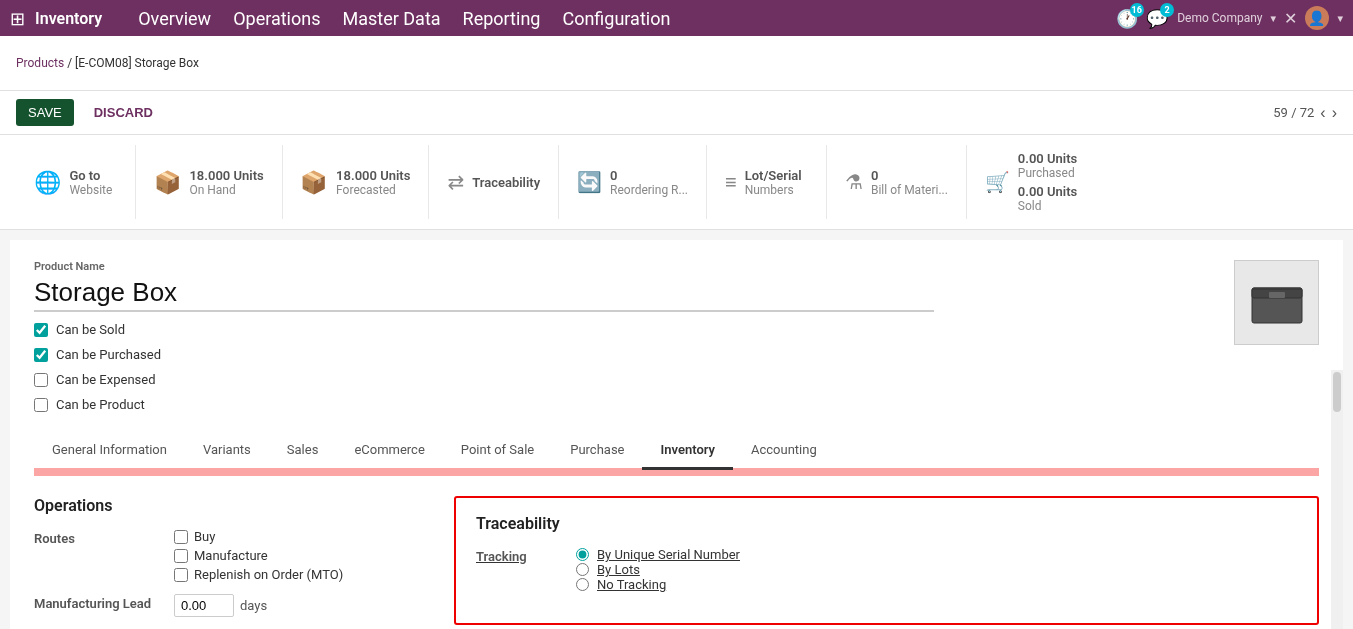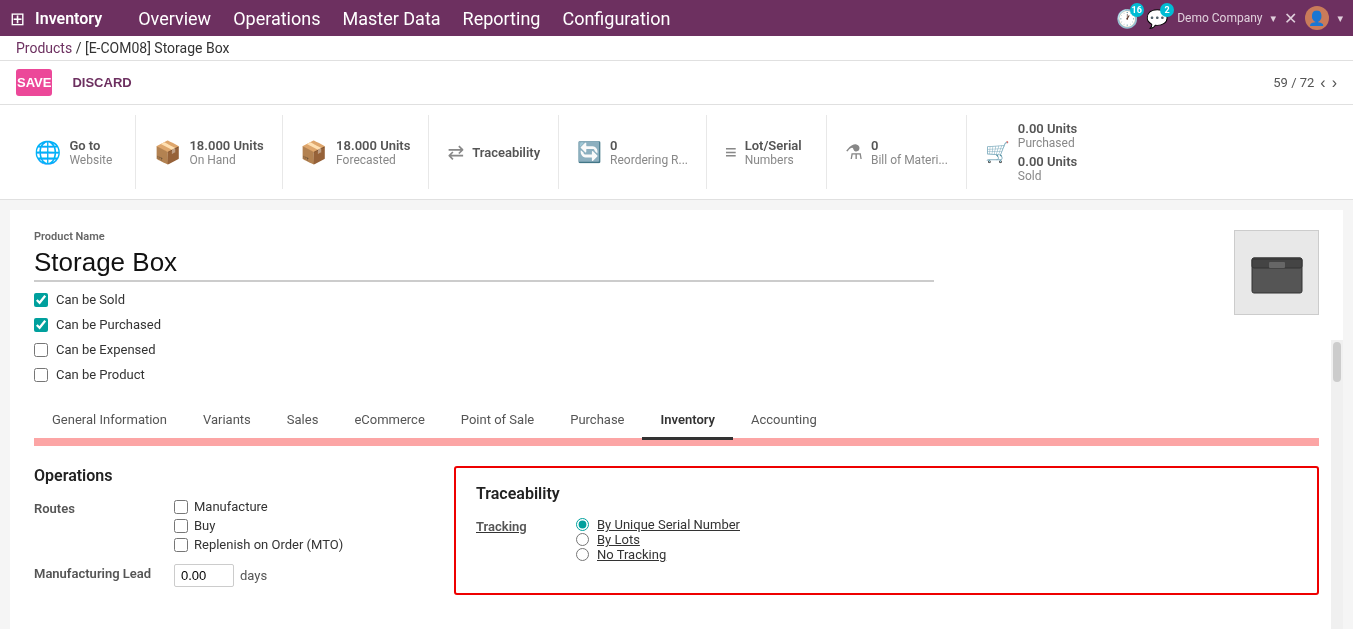--- a/index.html
+++ b/index.html
@@ -20,27 +20,27 @@
     .top-nav .nav-items { display: flex; gap: 2px; flex: 1; }
     .top-nav .nav-item { padding: 6px 10px; font-size: 18px; cursor: pointer; border-radius: 3px; color: #ffffff; }
     .top-nav .right-icons { display: flex; align-items: center; gap: 8px; }
     .top-nav .icon-badge { position: relative; cursor: pointer; }
     .top-nav .badge { position: absolute; top: -5px; right: -5px; background: #00bcd4; color: #fff; border-radius: 50%; font-size: 9px; width: 14px; height: 14px; display: flex; align-items: center; justify-content: center; font-weight: bold; }
     .top-nav .company-name { font-size: 12px; color: #e0d0dc; cursor: pointer; }
     .top-nav .avatar { width: 24px; height: 24px; border-radius: 50%; background: #c97b5a; cursor: pointer; display: flex; align-items: center; justify-content: center; }
     .close-icon { cursor: pointer; font-size: 16px; color: #e0d0dc; }
 
     
-    .breadcrumb { padding: 4px 16px; font-size: 14px; background: #fff; border-bottom: 1px solid #e0e0e0; }
+    .breadcrumb { padding: 20px 16px; font-size: 12px; background: #fff; border-bottom: 1px solid #e0e0e0; }
     .breadcrumb a { color: #6d3060; text-decoration: none; cursor: pointer; }
     .breadcrumb span { color: #333; }
 
     
     .toolbar { display: flex; align-items: center; padding: 8px 16px; background: #fff; border-bottom: 1px solid #e0e0e0; gap: 10px; }
-    .btn-save { background: #ec4899; color: #fff; border: none; padding: 6px 1px; border-radius: 3px; cursor: pointer; font-size: 13px; font-weight: 700; }
+    .btn-save { background: #14532d; color: #fff; border: none; padding: 6px 12px; border-radius: 3px; cursor: pointer; font-size: 13px; font-weight: 400; }
     .btn-discard { background: transparent; color: #6d3060; border: none; padding: 6px 10px; cursor: pointer; font-size: 13px; font-weight: 600; }
     .pagination { margin-left: auto; display: flex; align-items: center; gap: 6px; font-size: 13px; color: #555; }
     .pag-btn { background: none; border: none; cursor: pointer; font-size: 16px; color: #555; }
 
     
     .smart-buttons { background: #fff; border-bottom: 1px solid #e0e0e0; display: flex; padding: 10px 16px; gap: 0; overflow-x: auto; }
     .smart-btn { display: flex; align-items: center; gap: 8px; padding: 6px 18px; border-right: 1px solid #e8e8e8; cursor: pointer; min-width: 120px; }
     .smart-btn:last-child { border-right: none; }
     .smart-btn .s-icon { font-size: 22px; color: #888; }
     .smart-btn .s-text { display: flex; flex-direction: column; }
@@ -243,26 +243,26 @@
   </div>
 
   <div class="tab-content">
 
     <div class="operations-section">
       <h3>Operations</h3>
       <div class="field-row">
         <div class="field-label">Routes</div>
         <div class="field-value">
           <div class="checkbox-option">
+            <input type="checkbox" id="r2" style="">
+            <label for="r2">Buy</label>
+          </div>
+          <div class="checkbox-option">
             <input type="checkbox" id="r1" style="">
             <label for="r1">Manufacture</label>
-          </div>
-          <div class="checkbox-option">
-            <input type="checkbox" id="r2" style="">
-            <label for="r2">Buy</label>
           </div>
           <div class="checkbox-option">
             <input type="checkbox" id="r3" style="">
             <label for="r3">Replenish on Order (MTO)</label>
           </div>
         </div>
       </div>
       <div class="field-row">
         <div class="field-label">Manufacturing Lead</div>
         <div class="field-value input-with-unit">

